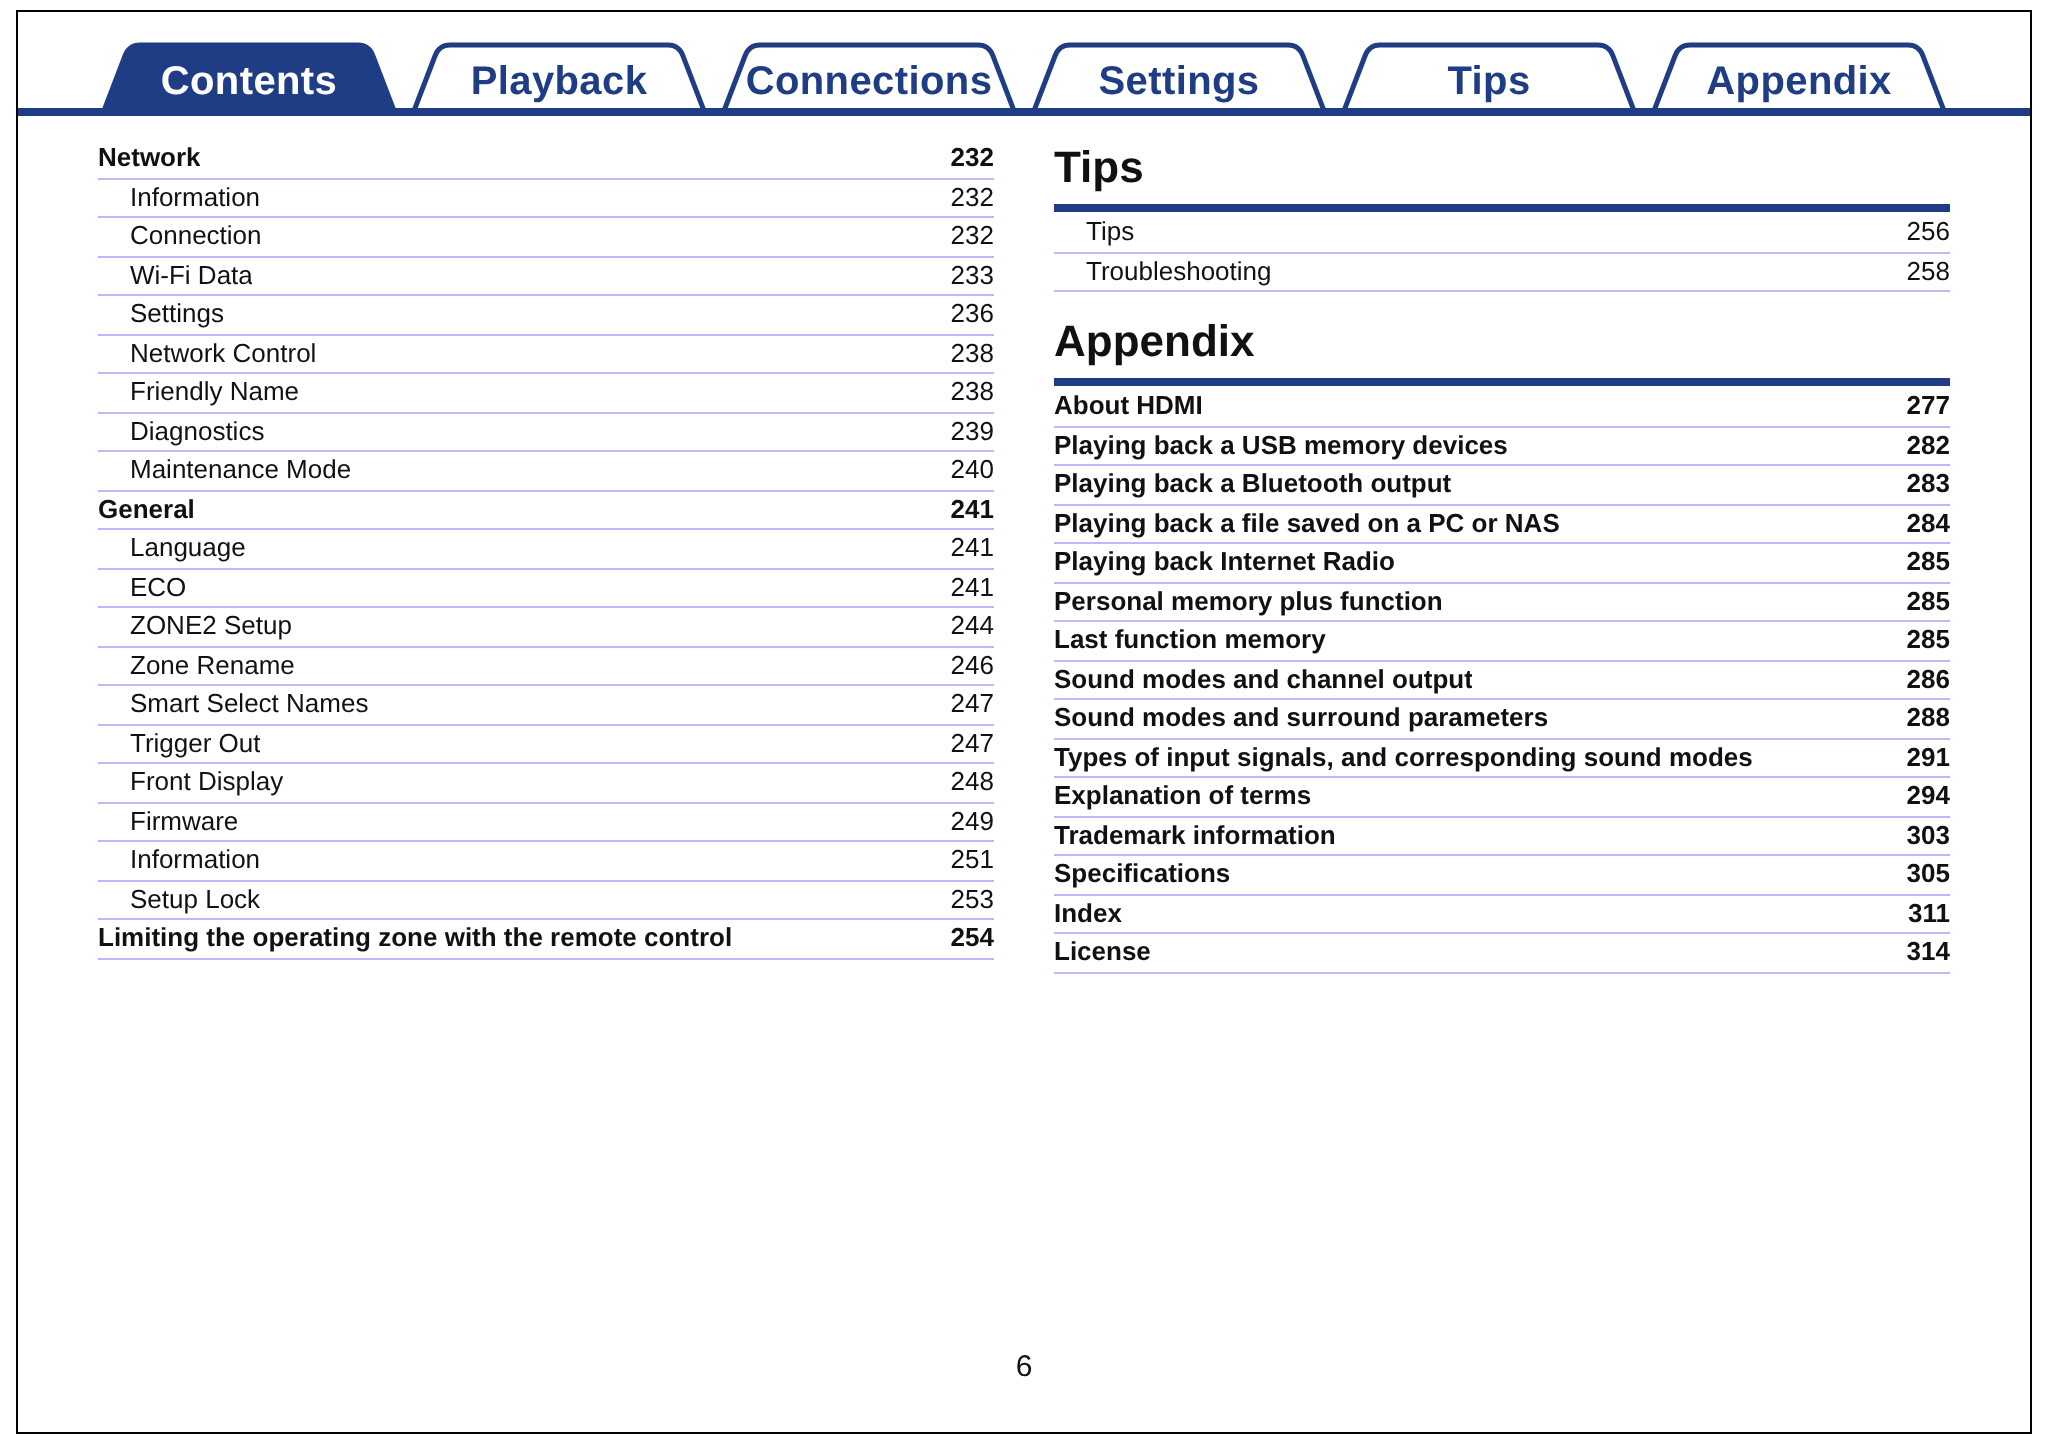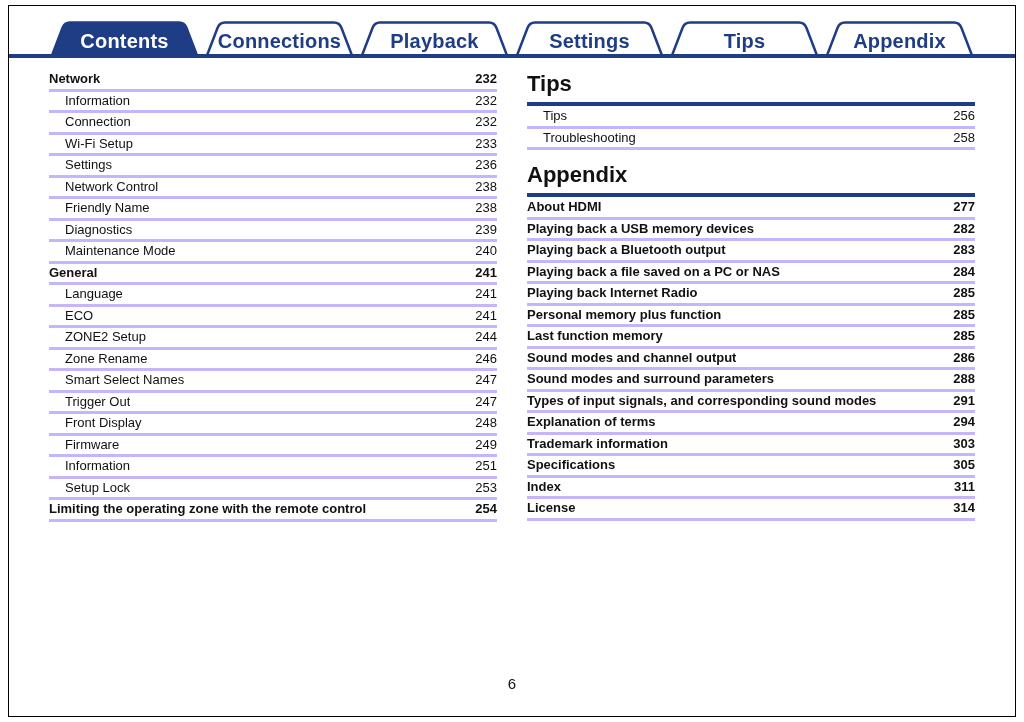--- a/index.html
+++ b/index.html
@@ -23,21 +23,21 @@
   }
   .tab.active .tab-label { color:#ffffff; }
   .tab-underline { position:absolute; top:48px; left:0; right:0; height:4px; background:var(--navy); }
 
   
   .content { position:absolute; top:64px; left:40px; right:40px; display:flex; gap:30px; }
   .col { flex:1; min-width:0; }
 
   .toc-row {
     display:flex; justify-content:space-between; align-items:flex-end;
-    padding:2px 0 2px 0; border-bottom:3px solid #c4b5fd;
+    padding:2px 0 2px 0; border-bottom:1px solid #c4b5fd;
     font-size:13px; line-height:14.5px; cursor:pointer; white-space:nowrap;
   }
   .toc-row.bold { font-weight:bold; }
   .toc-row.indent .toc-label { padding-left:16px; }
   .toc-label { overflow:hidden; text-overflow:ellipsis; }
   .toc-page { padding-left:8px; }
 
   .toc-heading {
     font-size:22px; font-weight:bold; color:#111;
     padding:1px 0 5px 0; border-bottom:4px solid var(--navy); margin-bottom:1px;
@@ -61,28 +61,28 @@
     <svg viewBox="0 0 151 38" preserveAspectRatio="none">
       <path d="M 2,38 L 13.5,8 Q 15.5,2.5 21,2.5 L 130,2.5 Q 135.5,2.5 137.5,8 L 149,38 Z"></path>
     </svg>
     <span class="tab-label">Contents</span>
   </div>
 
   <div class="tab">
     <svg viewBox="0 0 151 38" preserveAspectRatio="none">
       <path d="M 2,38 L 13.5,8 Q 15.5,2.5 21,2.5 L 130,2.5 Q 135.5,2.5 137.5,8 L 149,38 Z"></path>
     </svg>
+    <span class="tab-label">Playback</span>
+  </div>
+
+  <div class="tab">
+    <svg viewBox="0 0 151 38" preserveAspectRatio="none">
+      <path d="M 2,38 L 13.5,8 Q 15.5,2.5 21,2.5 L 130,2.5 Q 135.5,2.5 137.5,8 L 149,38 Z"></path>
+    </svg>
     <span class="tab-label">Connections</span>
-  </div>
-
-  <div class="tab">
-    <svg viewBox="0 0 151 38" preserveAspectRatio="none">
-      <path d="M 2,38 L 13.5,8 Q 15.5,2.5 21,2.5 L 130,2.5 Q 135.5,2.5 137.5,8 L 149,38 Z"></path>
-    </svg>
-    <span class="tab-label">Playback</span>
   </div>
 
   <div class="tab">
     <svg viewBox="0 0 151 38" preserveAspectRatio="none">
       <path d="M 2,38 L 13.5,8 Q 15.5,2.5 21,2.5 L 130,2.5 Q 135.5,2.5 137.5,8 L 149,38 Z"></path>
     </svg>
     <span class="tab-label">Settings</span>
   </div>
 
   <div class="tab">
@@ -112,21 +112,21 @@
     <span class="toc-label">Information</span>
     <span class="toc-page">232</span>
   </div>
 
   <div class="toc-row indent">
     <span class="toc-label">Connection</span>
     <span class="toc-page">232</span>
   </div>
 
   <div class="toc-row indent">
-    <span class="toc-label">Wi-Fi Setup</span>
+    <span class="toc-label">Wi-Fi Data</span>
     <span class="toc-page">233</span>
   </div>
 
   <div class="toc-row indent">
     <span class="toc-label">Settings</span>
     <span class="toc-page">236</span>
   </div>
 
   <div class="toc-row indent">
     <span class="toc-label">Network Control</span>

